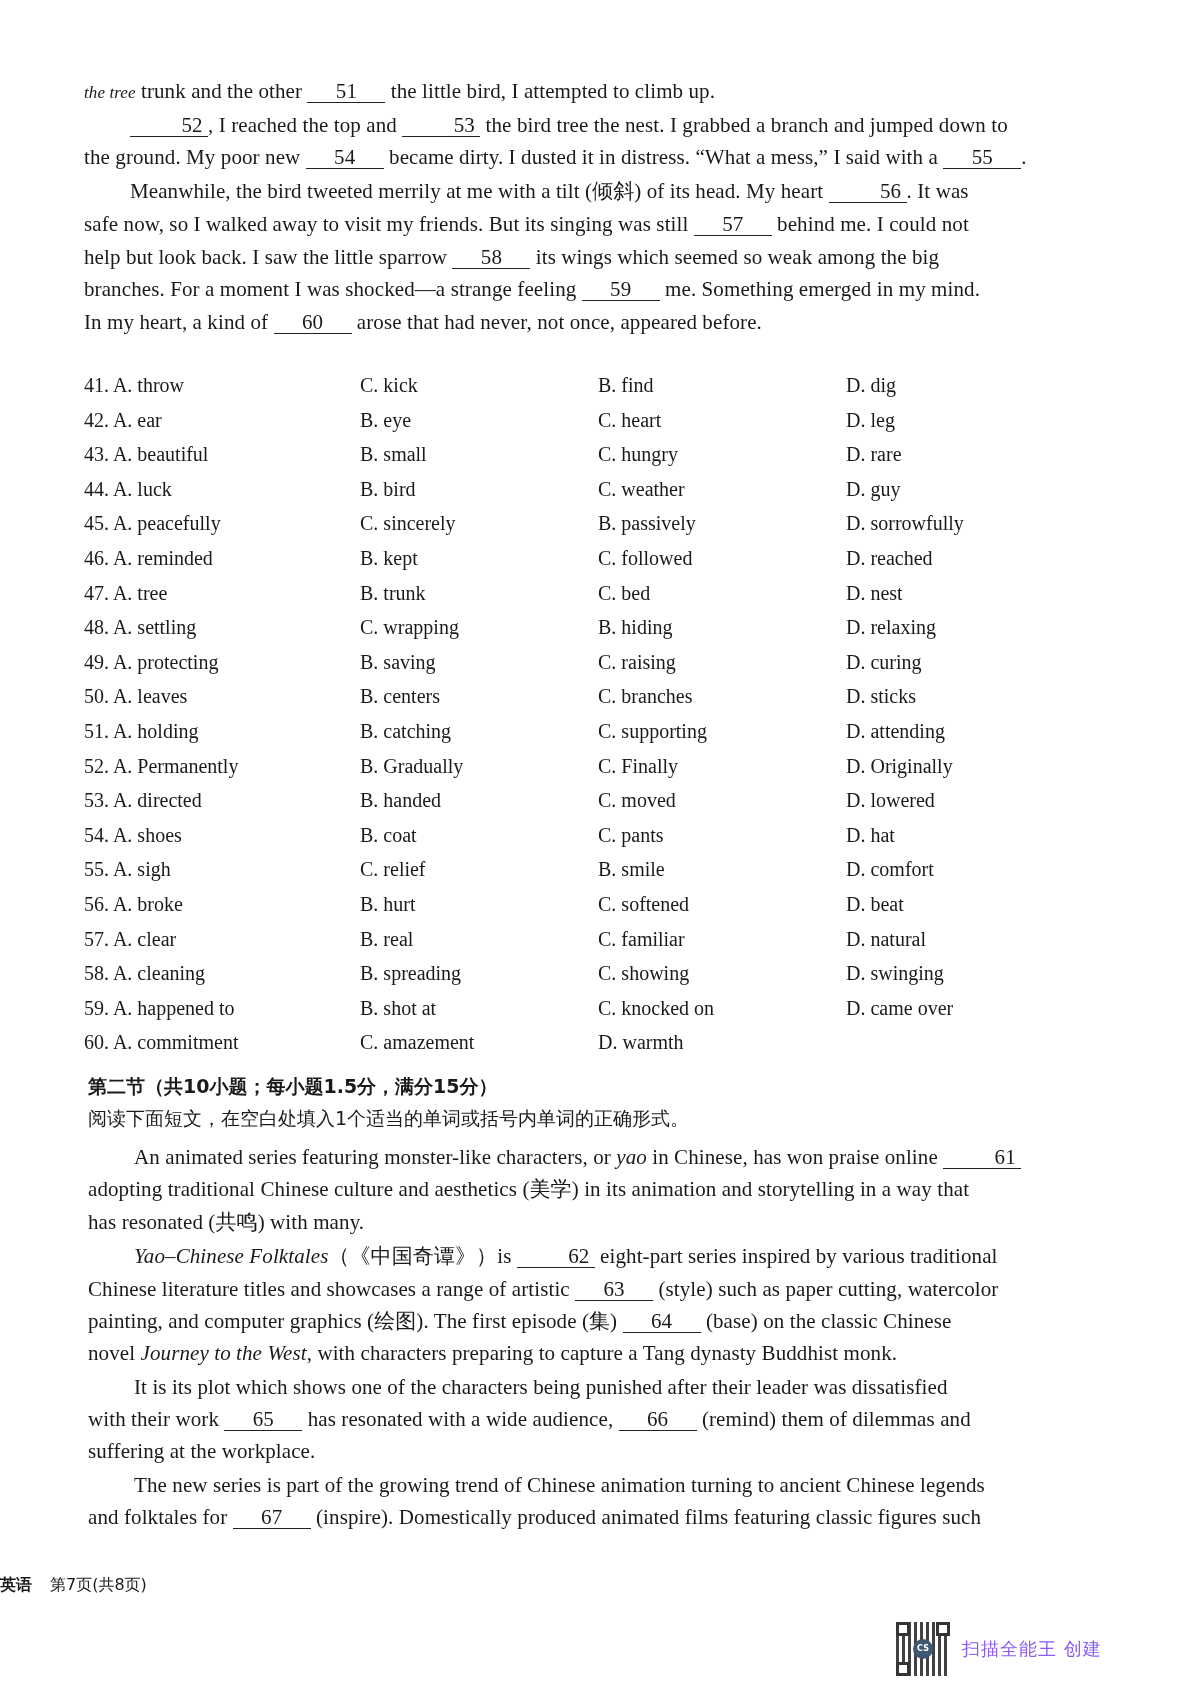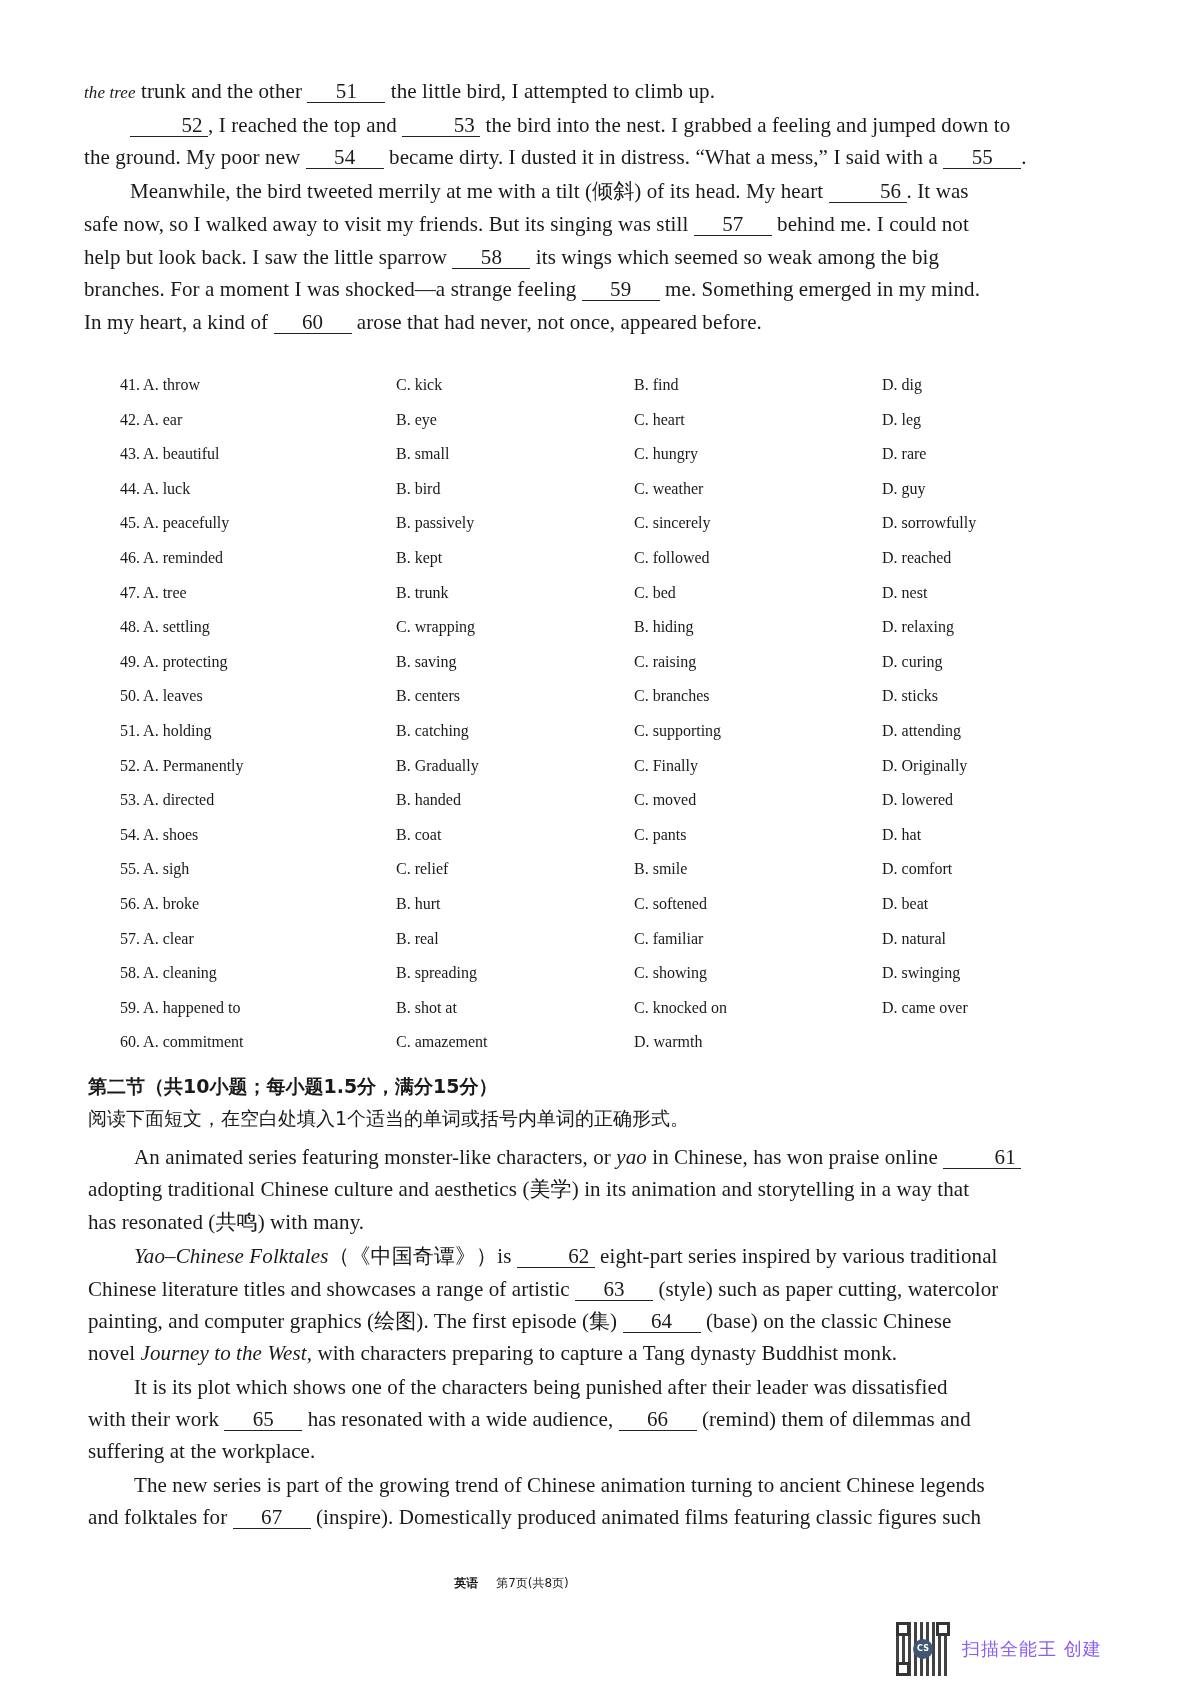--- a/index.html
+++ b/index.html
@@ -5,44 +5,44 @@
   html, body { margin:0; padding:0; background:#ffffff; }
   body { width:1200px; height:1699px; position:relative; overflow:hidden;
          font-family:"Liberation Serif", "DejaVu Serif", serif; color:#1a1a1a; }
   .page { position:absolute; left:0; top:0; width:1200px; height:1699px;padding-left:47px; }
   .line { position:absolute; left:84px; width:1010px; font-size:21px; line-height:34px; white-space:nowrap; letter-spacing:0.1px; }
   .indent { text-indent:46px; }
   .blank { display:inline-block; border-bottom:1.5px solid #222; text-align:center; min-width:70px; padding:0 4px; line-height:22px; }
   .it { font-style:italic; }
   .small { font-size:17px; font-style:italic; }
   .opts { position:absolute; left:84px; top:368px; width:960px; }
-  .opt-row { display:grid; grid-template-columns:276px 238px 248px 200px; height:34.6px; font-size:16px; line-height:34px;margin-left:36px; }
+  .opt-row { display:grid; grid-template-columns:276px 238px 248px 200px; height:34.6px; font-size:20px; line-height:34px; }
   .sec-title { position:absolute; left:88px; top:1074px; font-family:"DejaVu Sans", sans-serif; font-weight:bold; font-size:19px; }
   .instr { position:absolute; left:88px; top:1106px; font-family:"DejaVu Sans", sans-serif; font-size:19px; }
-  .footer { position:absolute; left:0; width:1023px; top:1575px; text-align:center; font-size:12px; font-family:"DejaVu Sans", sans-serif; }
+  .footer { position:absolute; left:0; width:1023px; top:1575px; text-align:left; font-size:16px; font-family:"DejaVu Sans", sans-serif; }
   .footer .subj { font-weight:bold; margin-right:18px; }
   .wm { position:absolute; left:896px; top:1622px; display:flex; align-items:center; gap:12px; }
   .qr { width:54px; height:54px; position:relative;
         background:
           repeating-linear-gradient(90deg,#222 0 3px,#fff 3px 6px),
           #fff; opacity:.85; }
   .qr .corner { position:absolute; width:14px; height:14px; border:3px solid #111; background:#fff; box-sizing:border-box; }
   .qr .cs { position:absolute; left:17px; top:17px; width:20px; height:20px; border-radius:50%; background:#1f3a5a; color:#fff; font-size:8px; text-align:center; line-height:20px; font-family:"DejaVu Sans",sans-serif; font-weight:bold; }
   .wm-text { font-family:"DejaVu Sans", sans-serif; font-size:18px; color:#8b5cf6; letter-spacing:1px; }
 </style>
 </head>
 <body>
 
 <div class="page">
 
   <div class="line" style="top:74px">
     <span class="small">the tree</span><span> trunk and the other </span><span class="blank">51</span><span> the little bird, I attempted to climb up.</span>
   </div>
   <div class="line indent" style="top:108px">
-    <span class="blank">52</span><span>, I reached the top and </span><span class="blank">53</span><span> the bird into the nest. I grabbed a feeling and jumped down to</span>
+    <span class="blank">52</span><span>, I reached the top and </span><span class="blank">53</span><span> the bird tree the nest. I grabbed a branch and jumped down to</span>
   </div>
   <div class="line" style="top:140px">
     <span>the ground. My poor new </span><span class="blank">54</span><span> became dirty. I dusted it in distress. “What a mess,” I said with a </span><span class="blank">55</span><span>.</span>
   </div>
   <div class="line indent" style="top:174px">
     <span>Meanwhile, the bird tweeted merrily at me with a tilt (倾斜) of its head. My heart </span><span class="blank">56</span><span>. It was</span>
   </div>
   <div class="line" style="top:207px">
     <span>safe now, so I walked away to visit my friends. But its singing was still </span><span class="blank">57</span><span> behind me. I could not</span>
   </div>
@@ -76,22 +76,22 @@
         <span><span>D. </span><span>rare</span></span>
       </div>
       <div class="opt-row">
         <span><span>44. A. </span><span>luck</span></span>
         <span><span>B. </span><span>bird</span></span>
         <span><span>C. </span><span>weather</span></span>
         <span><span>D. </span><span>guy</span></span>
       </div>
       <div class="opt-row">
         <span><span>45. A. </span><span>peacefully</span></span>
+        <span><span>C. </span><span>sincerely</span></span>
         <span><span>B. </span><span>passively</span></span>
-        <span><span>C. </span><span>sincerely</span></span>
         <span><span>D. </span><span>sorrowfully</span></span>
       </div>
       <div class="opt-row">
         <span><span>46. A. </span><span>reminded</span></span>
         <span><span>B. </span><span>kept</span></span>
         <span><span>C. </span><span>followed</span></span>
         <span><span>D. </span><span>reached</span></span>
       </div>
       <div class="opt-row">
         <span><span>47. A. </span><span>tree</span></span>

